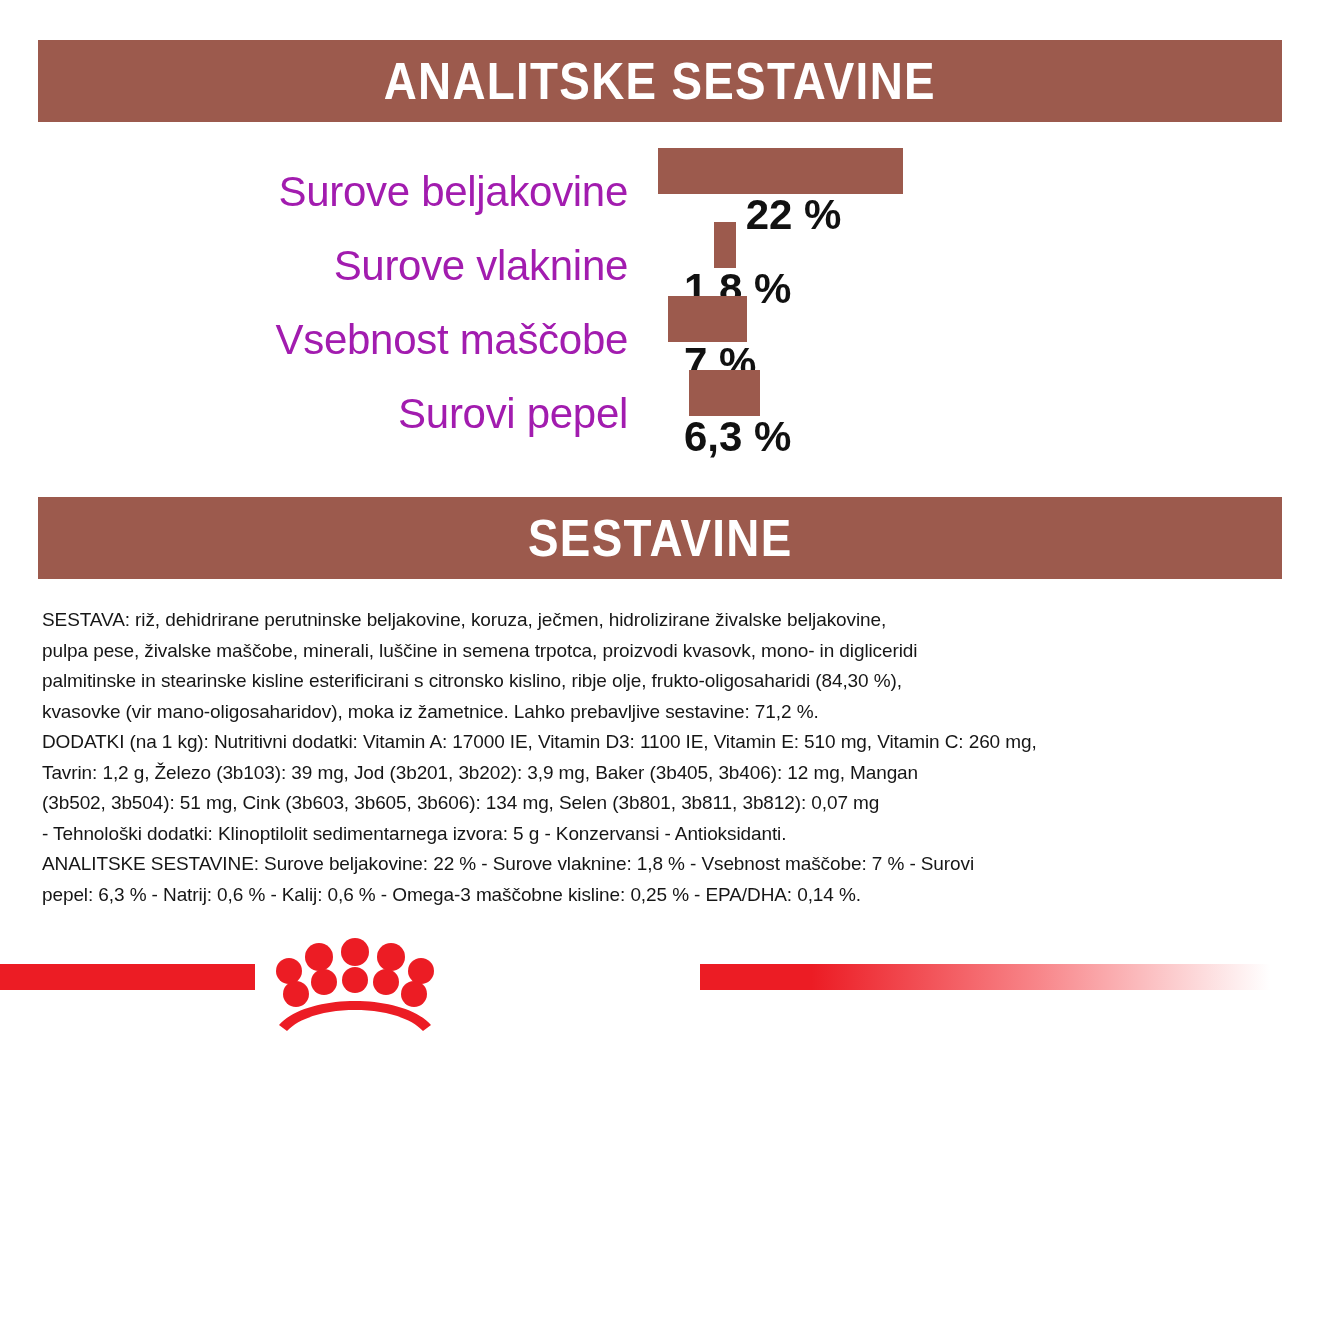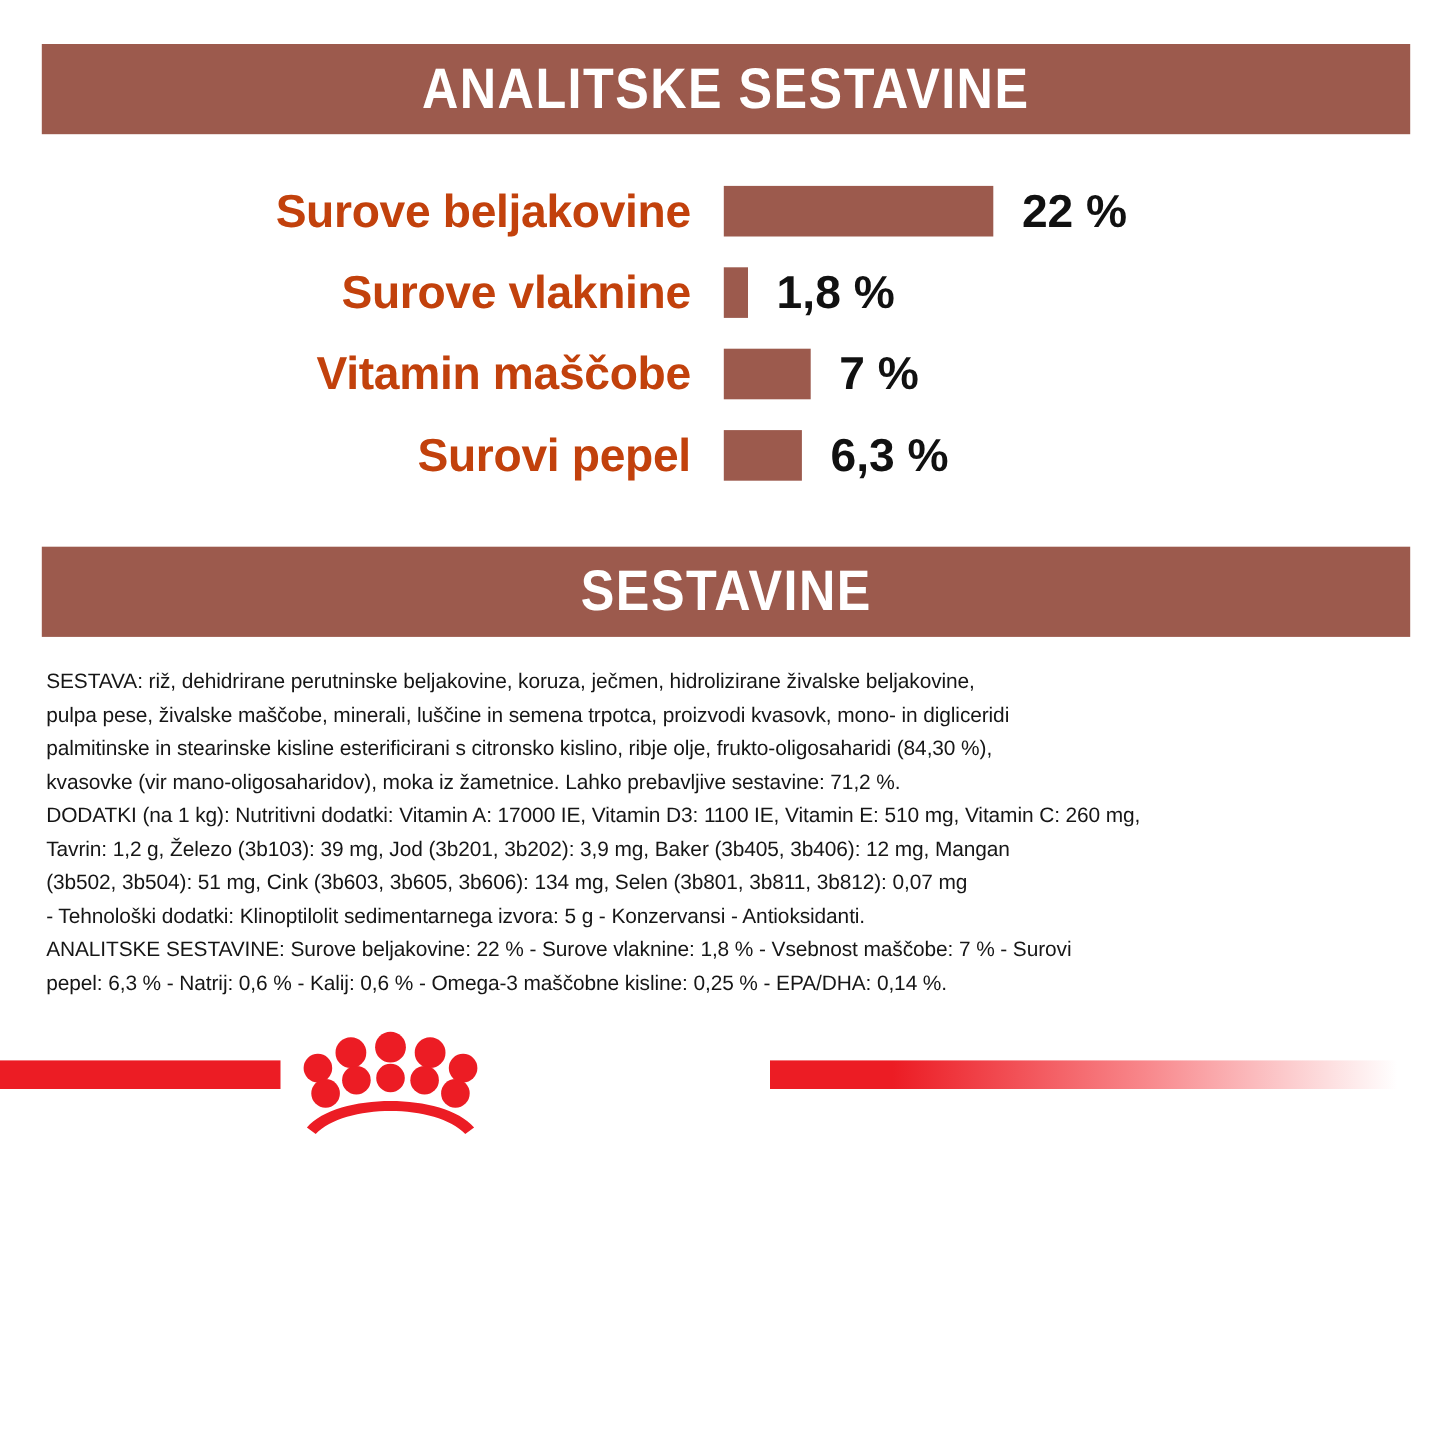--- a/index.html
+++ b/index.html
@@ -31,28 +31,28 @@
   #bar-ingredients { top:497px;text-align:center; }
 
   
   .constituents { position:absolute; left:0; top:155px; width:1320px; }
   .crow {
     display:flex; align-items:center;
     height:74px;
   }
   .crow-label {
     width:628px; text-align:right;
-    font-size:42px; font-weight:bold;
-    color:#c2410c;
+    font-size:42px; font-weight:normal;
+    color:#a21caf;
     font-family:"Liberation Sans Narrow","Liberation Sans",sans-serif;
     letter-spacing:-0.3px;
     white-space:nowrap;
     line-height:1;
   }
-  .crow-barwrap { display:flex; align-items:center; margin-left:30px; }
+  .crow-barwrap { display:flex; align-items:center; margin-left:30px;flex-direction:column; }
   .crow-bar { height:46px; background:#9C5A4D; display:block; }
   .crow-value {
     margin-left:26px;
     font-size:42px; font-weight:bold; color:#111111;
     font-family:"Liberation Sans Narrow","Liberation Sans",sans-serif;
     white-space:nowrap; line-height:1;
   }
 
   
   .ingredients-text {
@@ -100,21 +100,21 @@
 
     <div class="crow">
       <div class="crow-label">Surove vlaknine</div>
       <div class="crow-barwrap">
         <span class="crow-bar" style="width:22px"></span>
         <span class="crow-value">1,8 %</span>
       </div>
     </div>
 
     <div class="crow">
-      <div class="crow-label">Vitamin maščobe</div>
+      <div class="crow-label">Vsebnost maščobe</div>
       <div class="crow-barwrap">
         <span class="crow-bar" style="width:79px"></span>
         <span class="crow-value">7 %</span>
       </div>
     </div>
 
     <div class="crow">
       <div class="crow-label">Surovi pepel</div>
       <div class="crow-barwrap">
         <span class="crow-bar" style="width:71px"></span>

